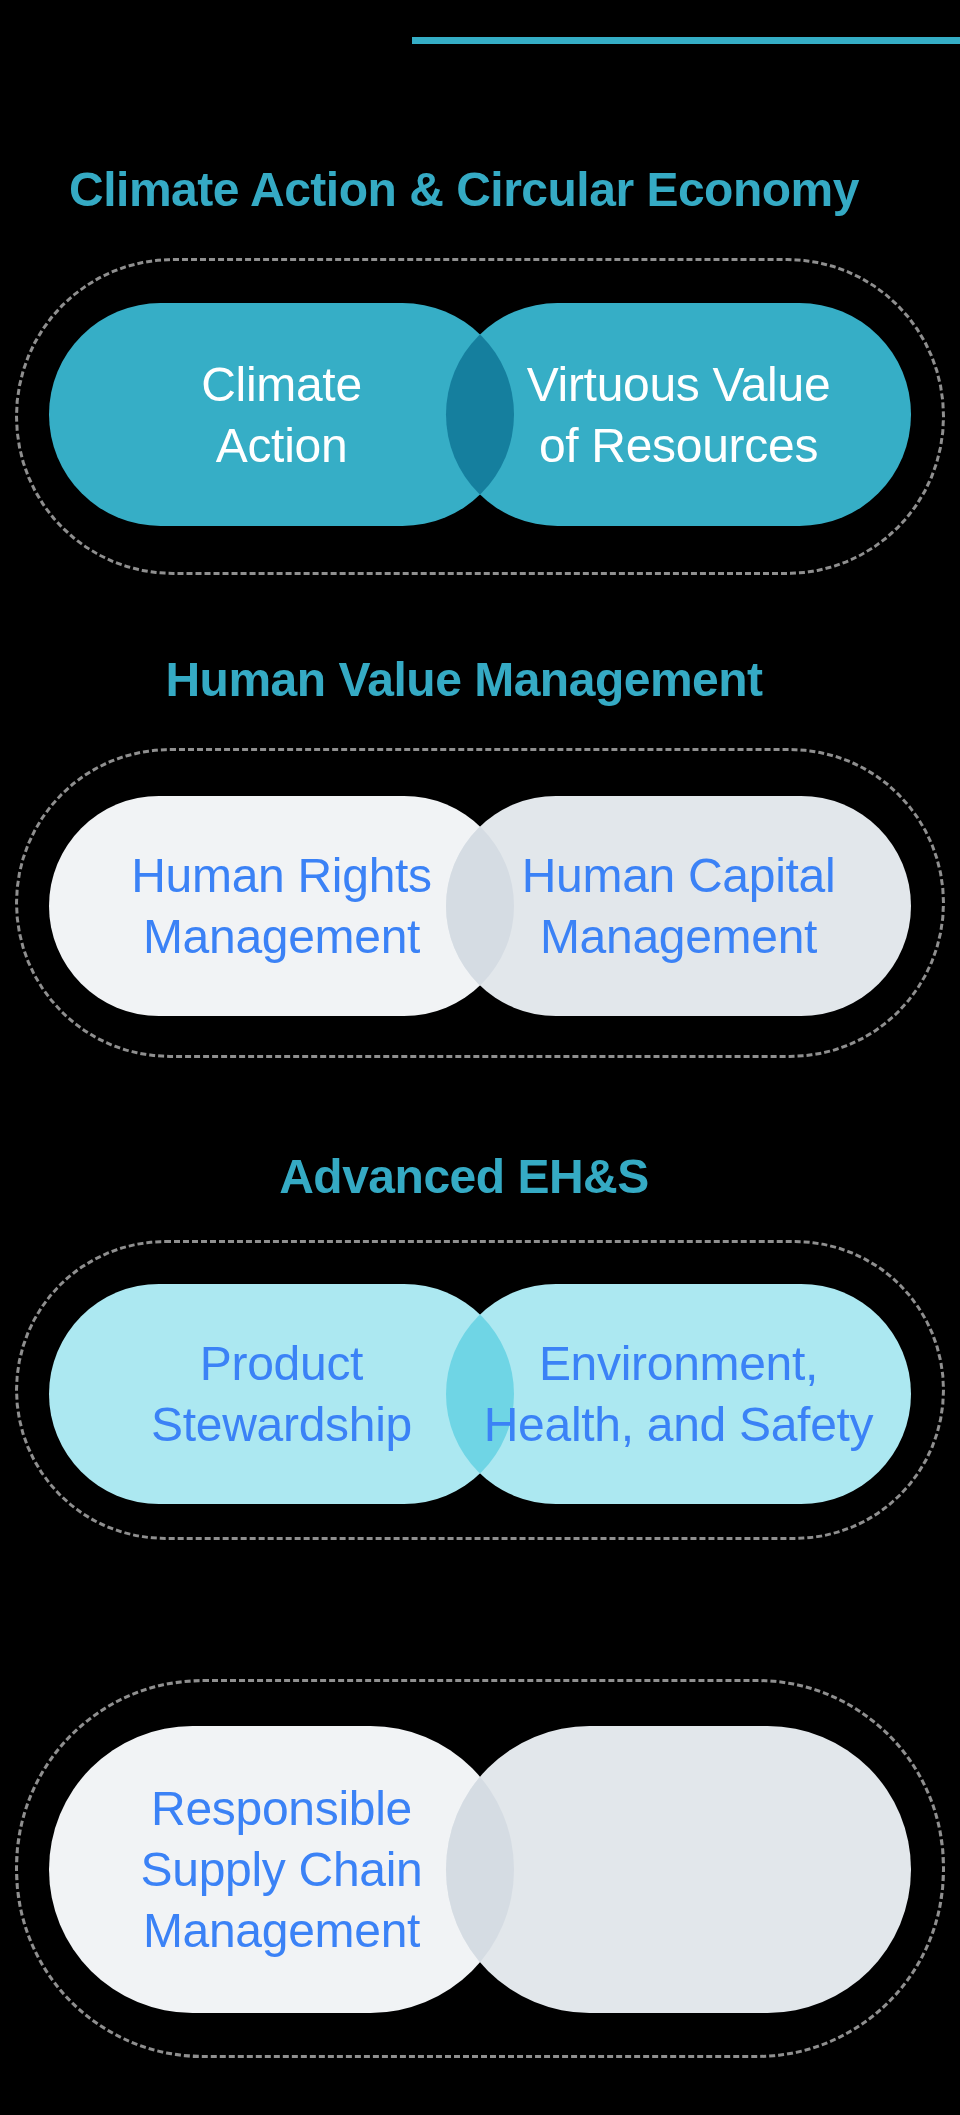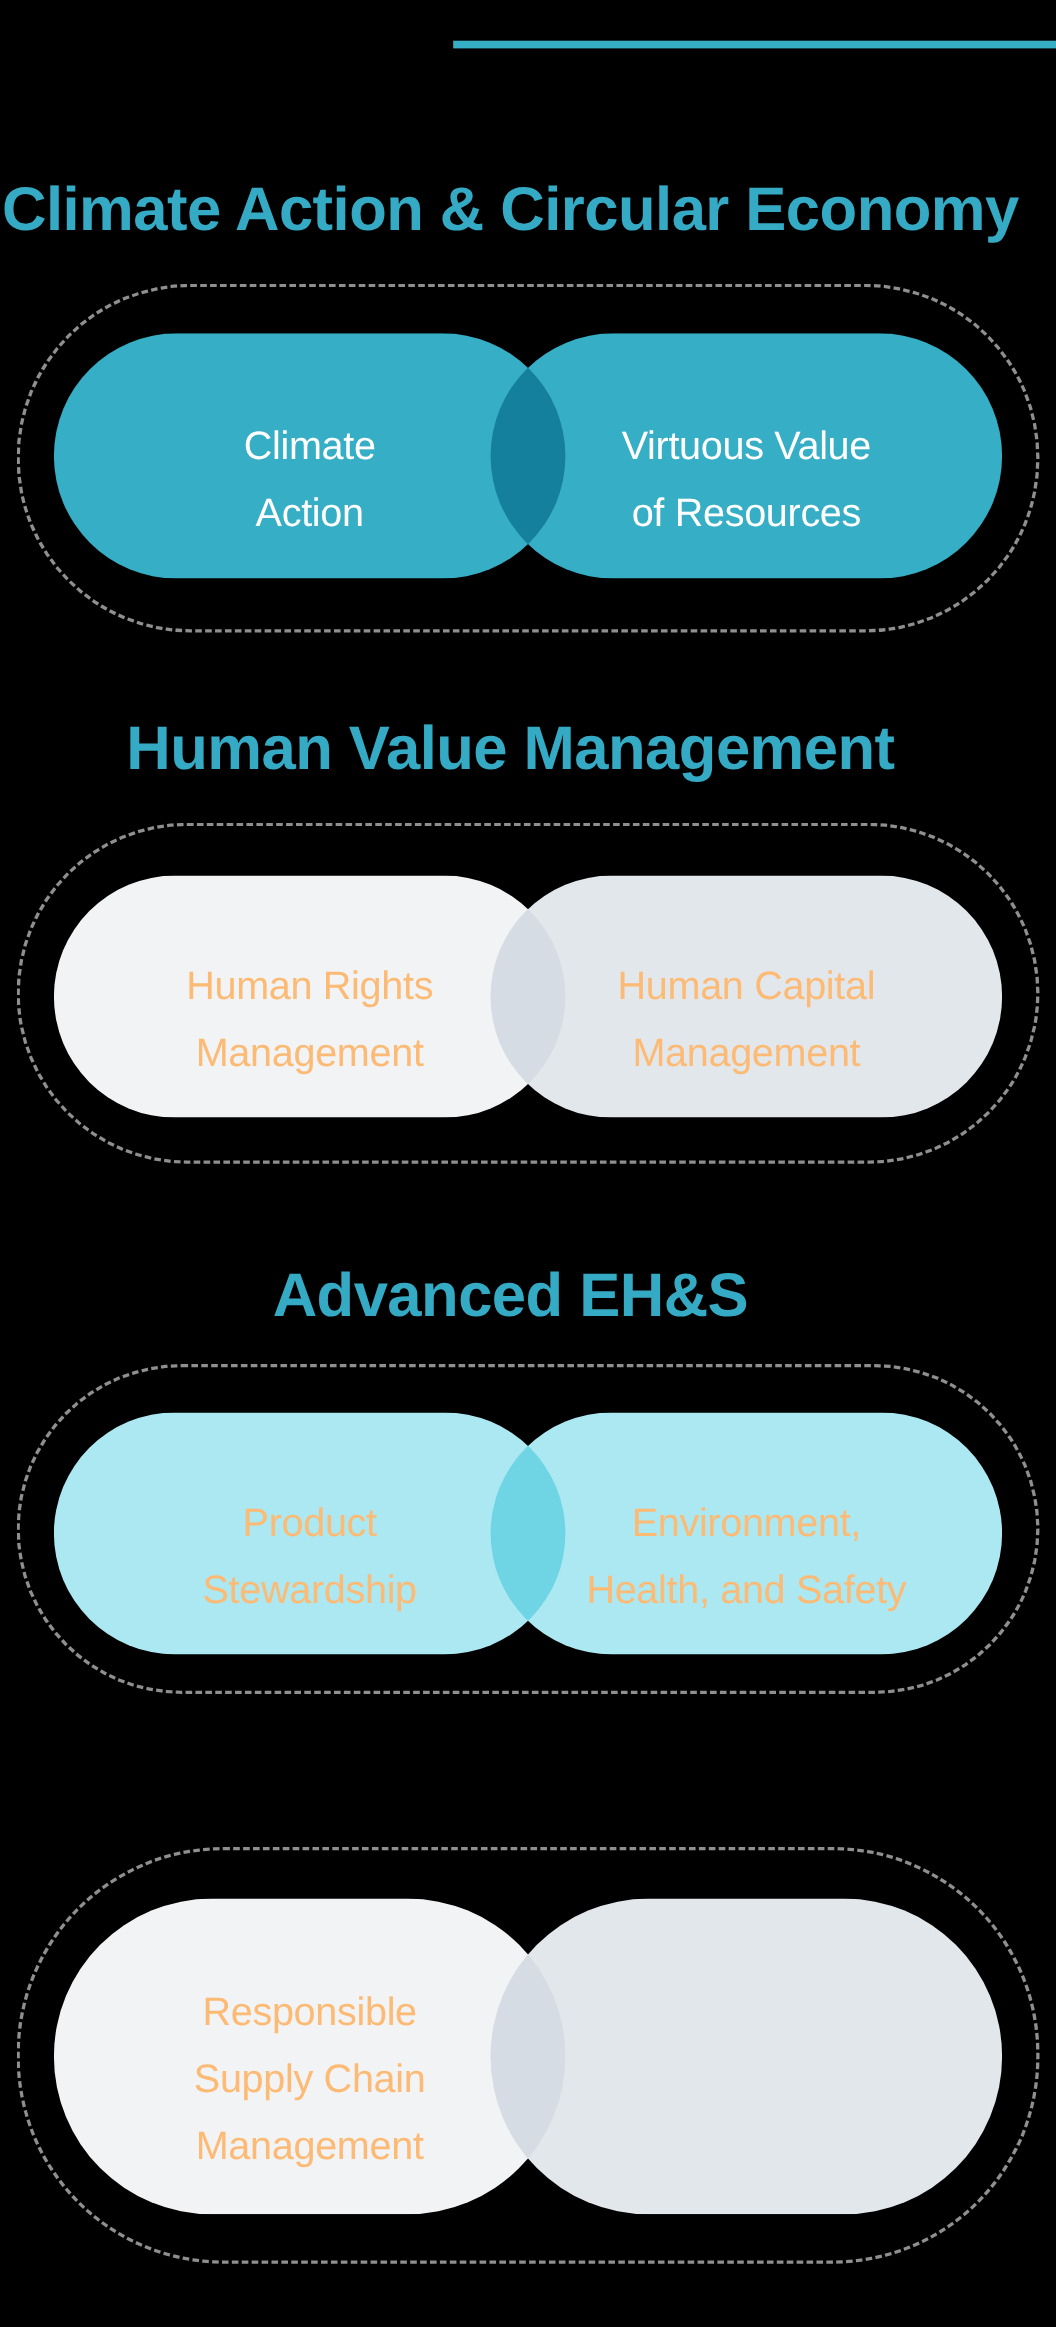--- a/index.html
+++ b/index.html
@@ -35,21 +35,21 @@
     height: 7px;
     background: #35aec6;
   }
 
   
   .section { position: absolute; left: 0; width: 960px; }
   .section-heading {
     margin: 0;
     width: 928px;
     text-align: center;
-    font-size: 56px;
+    font-size: 48px;
     line-height: 52px;
     font-weight: 700;
     color: #35aac4;
     letter-spacing: -0.5px;
   }
   .dotted {
     position: relative;
     box-sizing: border-box;
     width: 930px;
     margin: 42px auto 0 auto;
@@ -67,31 +67,30 @@
 
   .pill-label {
     position: absolute;
     top: 0;
     width: 465px;
     height: 100%;
     display: flex;
     align-items: center;
     justify-content: center;
     text-align: center;
-    font-size: 36px;
+    font-size: 48px;
     font-weight: 500;
     line-height: 61px;
     white-space: pre-line;
     letter-spacing: -0.3px;
-    margin-top: 20px;
   }
   .pill-label.left  { left: 0; }
   .pill-label.right { left: 397px; }
   .text-light { color: #ffffff; }
-  .text-dark  { color: #fdba74; }
+  .text-dark  { color: #3b82f6; }
 
   
   #sec0 { top: 164px; }
   #sec0 .dotted { height: 317px; }
   #sec0 .venn { top: 42px; height: 223px; }
 
   #sec1 { top: 654px; }
   #sec1 .dotted { height: 310px; }
   #sec1 .venn { top: 45px; height: 220px; }
 

